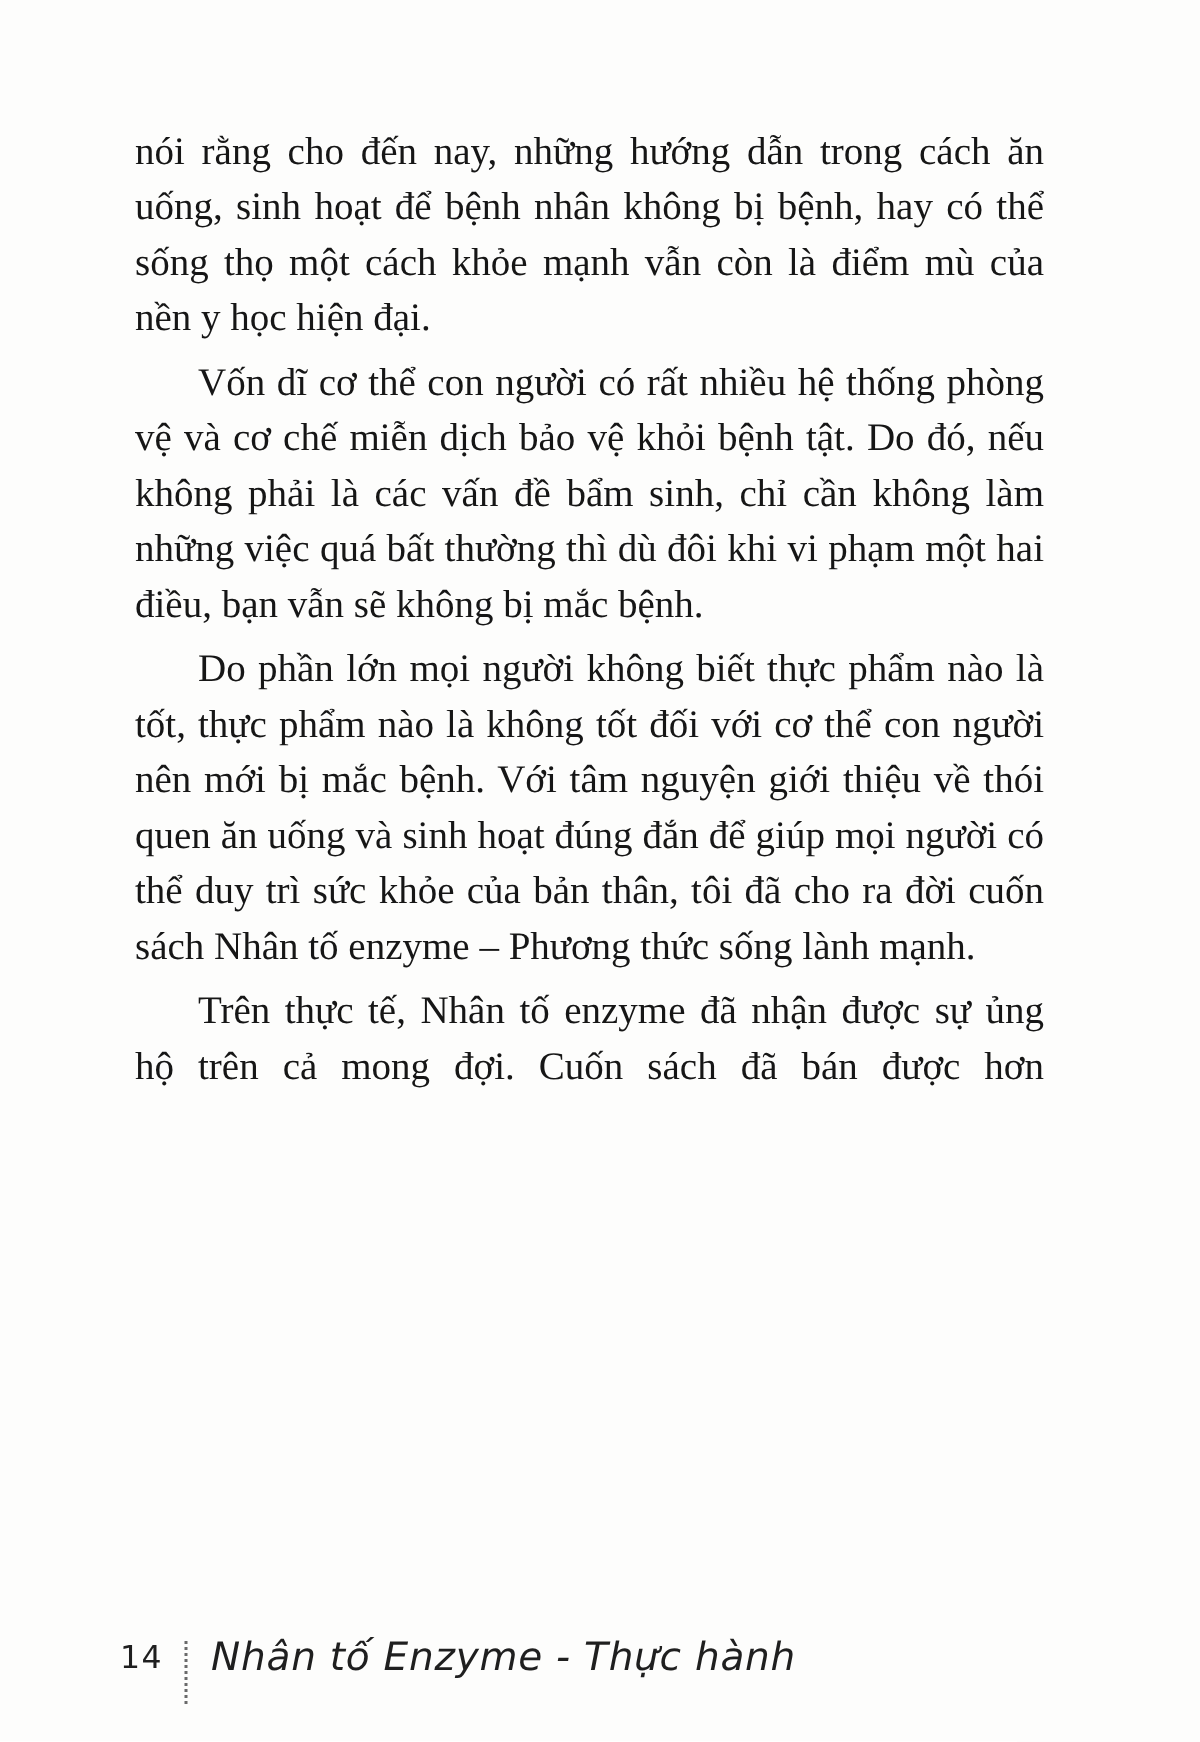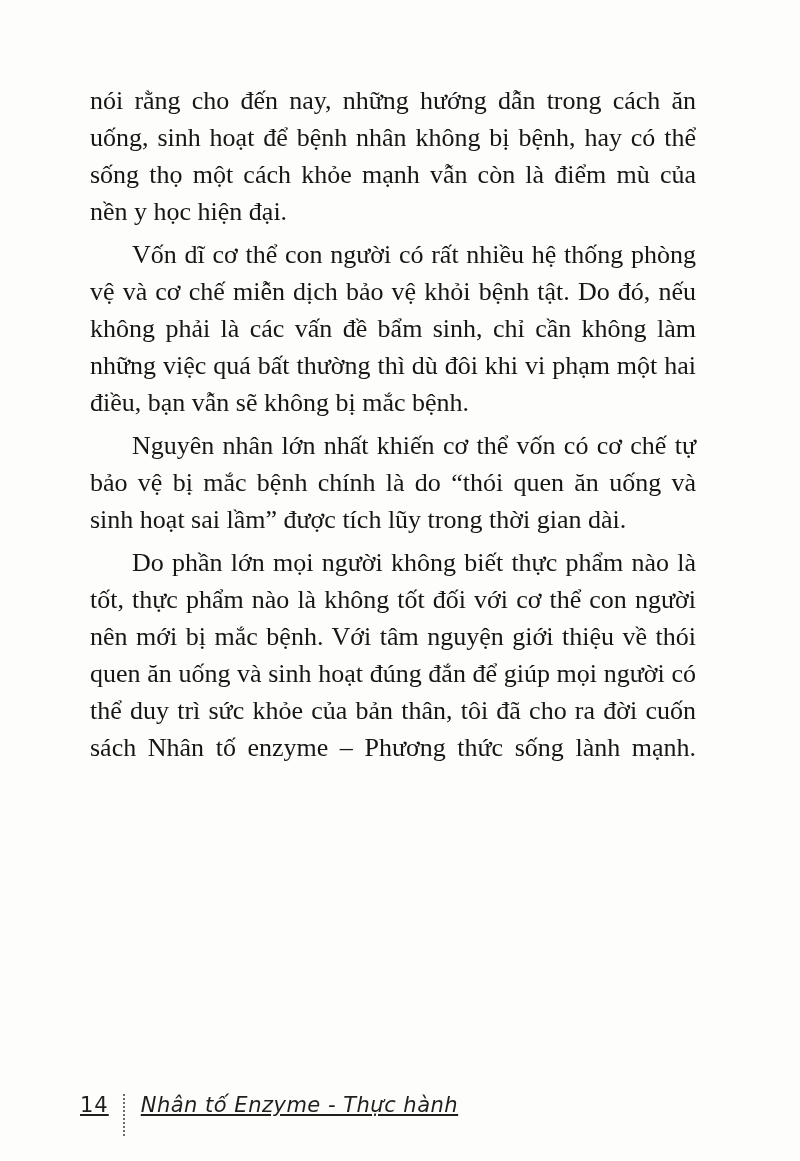--- a/index.html
+++ b/index.html
@@ -37,48 +37,47 @@
   .seg.italic {
   }
   .footer {
     position: absolute;
     left: 80px;
     top: 1092px;
     display: flex;
     align-items: flex-start;
     font-family: "DejaVu Sans", "Liberation Sans", sans-serif;
     color: #1f1f1f;
-    text-decoration: underline;
   }
   .page-num {
     font-size: 21px;
     line-height: 26px;
     letter-spacing: 1px;
   }
   .footer-divider {
     width: 0;
     height: 42px;
     border-left: 2px dotted #6a6a6a;
     margin: 2px 16px 0 14px;
   }
   .book-title {
-    font-size: 21px;
+    font-size: 26px;
     line-height: 26px;
     font-style: italic;
     letter-spacing: 0.5px;
   }
 </style>
 </head>
 <body>
 
 <div class="page">
   <div class="body-text">
       <p class="para"><span class="seg">nói rằng cho đến nay, những hướng dẫn trong cách ăn uống, sinh hoạt để bệnh nhân không bị bệnh, hay có thể sống thọ một cách khỏe mạnh vẫn còn là điểm mù của nền y học hiện đại.</span></p>
       <p class="para indent"><span class="seg italic">Vốn dĩ cơ thể con người có rất nhiều hệ thống phòng vệ và cơ chế miễn dịch bảo vệ khỏi bệnh tật.</span><span class="seg"> Do đó, nếu không phải là các vấn đề bẩm sinh, chỉ cần không làm những việc quá bất thường thì dù đôi khi vi phạm một hai điều, bạn vẫn sẽ không bị mắc bệnh.</span></p>
-      <p class="para indent"><span class="seg">Nguyên nhân lớn nhất khiến cơ thể vốn có cơ chế tự bảo vệ bị mắc bệnh chính là do “thói quen ăn uống và sinh hoạt sai lầm” được tích lũy trong thời gian dài.</span></p>
       <p class="para indent"><span class="seg italic">Do phần lớn mọi người không biết thực phẩm nào là tốt, thực phẩm nào là không tốt đối với cơ thể con người nên mới bị mắc bệnh.</span><span class="seg"> Với tâm nguyện giới thiệu về thói quen ăn uống và sinh hoạt đúng đắn để giúp mọi người có thể duy trì sức khỏe của bản thân, tôi đã cho ra đời cuốn sách </span><span class="seg italic">Nhân tố enzyme – Phương thức sống lành mạnh.</span></p>
+      <p class="para indent"><span class="seg">Trên thực tế, </span><span class="seg italic">Nhân tố enzyme</span><span class="seg"> đã nhận được sự ủng hộ trên cả mong đợi. Cuốn sách đã bán được hơn</span></p>
     </div>
   <div class="footer">
     <span class="page-num">14</span>
     <span class="footer-divider"></span>
     <span class="book-title">Nhân tố Enzyme - Thực hành</span>
   </div>
 </div>
 
 </body></html>

